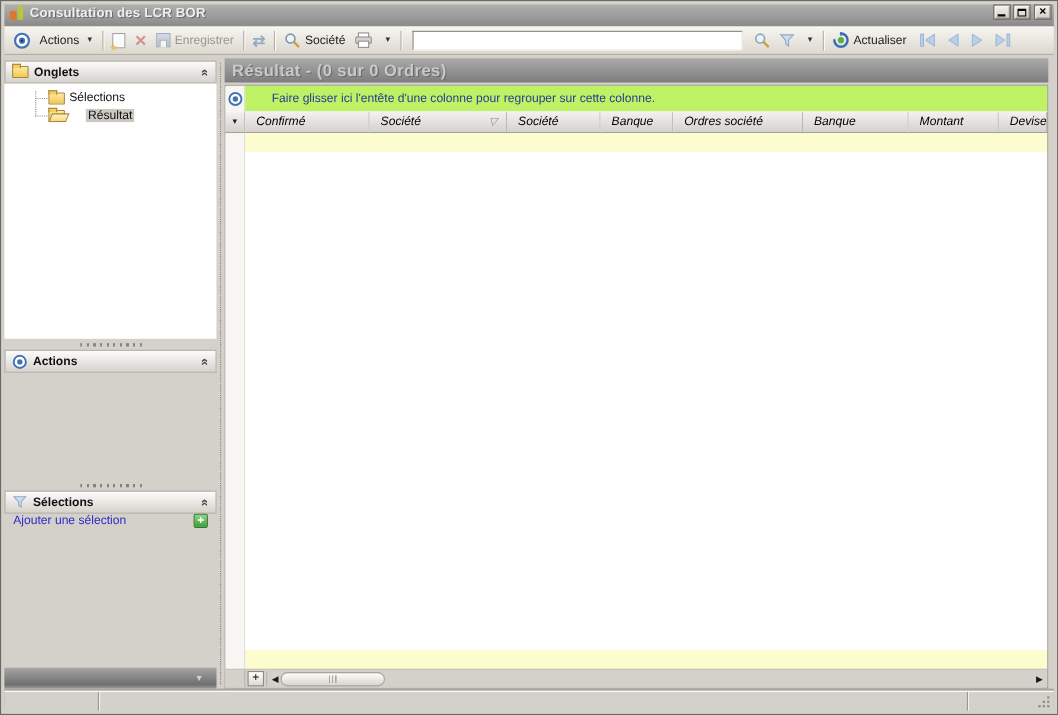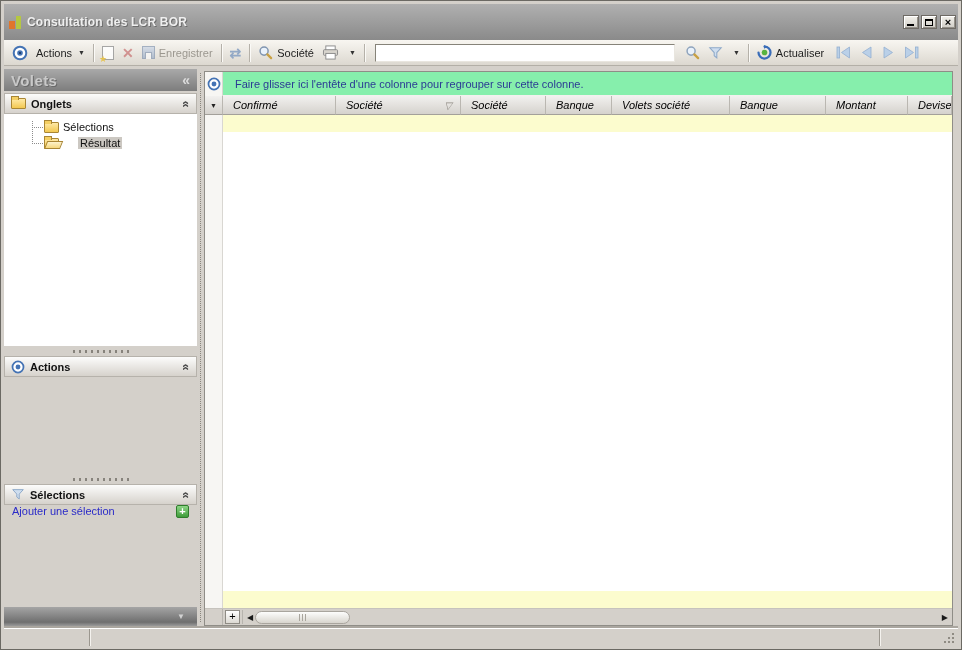--- a/index.html
+++ b/index.html
@@ -3,21 +3,21 @@
 <meta charset="utf-8">
 <style>
   * { box-sizing: border-box; margin: 0; padding: 0; }
   html,body { width:962px; height:650px; }
   body { font-family:"Liberation Sans", sans-serif; background:#d4d0ca; }
 
   .window { width:962px; height:650px; border:1px solid #6b6963; background:#d4d0ca;
             padding:3px; display:flex; flex-direction:column; }
 
   
-  .titlebar { height:36px; flex:none; display:flex; align-items:center;
+  .titlebar { height:20px; flex:none; display:flex; align-items:flex-start;
               background:linear-gradient(#b0b0b0,#8a8a8a); padding:0 2px; }
   .appicon { width:15px; height:15px; position:relative; margin:0 4px 0 2px; flex:none; }
   .appicon::before { content:""; position:absolute; left:1px; bottom:1px; width:6px; height:8px; background:#e0762b; }
   .appicon::after  { content:""; position:absolute; right:2px; bottom:1px; width:5px; height:13px; background:#b5c741; }
   .title-text { flex:1; font-size:12px; font-weight:bold; color:#efefef; text-shadow:1px 1px 0 #6c6c6c; letter-spacing:.2px; }
   .winbtn { width:16px; height:14px; flex:none; margin-left:2px; position:relative;
             background:linear-gradient(#f4f2ec,#cfccc5); border:1px solid #6e6a64;
             box-shadow:inset 1px 1px 0 #ffffff, inset -1px -1px 0 #938f88;
             display:flex; align-items:center; justify-content:center;
             font-size:11px; font-weight:bold; color:#000; line-height:10px; }
@@ -84,22 +84,22 @@
   .vsplit { width:7px; flex:none; position:relative; background:#d4d0ca; }
   .vsplit::before { content:""; position:absolute; left:3px; top:4px; bottom:4px; border-left:1px dotted #8a867e; }
 
   
   .mainpanel { flex:1; display:flex; flex-direction:column; margin-right:5px; min-width:0; min-height:0; }
   .grid { flex:1; margin-top:2px; border:1px solid #8f8d87; background:#fff; display:flex; flex-direction:column; min-height:0; }
   .grow { display:flex; flex:none; min-width:0; }
   .ind-cell { width:18px; flex:none; background:#f7f6f3; border-right:1px solid #d9d7d2;
               display:flex; align-items:flex-start; justify-content:center; }
   .groupby-row { height:24px; }
-  .groupby-bar { flex:1; background:#86efac; color:#2b3a94; font-size:11px; display:flex; align-items:center;
-                 padding-left:12px; border-bottom:1px solid #f2f1ee; white-space:nowrap; overflow:hidden; }
+  .groupby-bar { flex:1; background:#bef264; color:#2b3a94; font-size:11px; display:flex; align-items:center;
+                 padding-left:24px; border-bottom:1px solid #f2f1ee; white-space:nowrap; overflow:hidden; }
   .header-row { height:19px;font-style:italic; }
   .hdr-cell { flex:none; background:linear-gradient(#f2f1ef,#d5d2cd); border-right:1px solid #bab7b1;
               border-bottom:1px solid #a3a09a; font-size:11px; color:#000; line-height:17px;
               padding-left:10px; white-space:nowrap; overflow:hidden; display:flex; align-items:center; }
   .hdr-cell.last { flex:1; }
   .hdr-ind { width:18px; flex:none; background:linear-gradient(#f2f1ef,#d5d2cd); border-right:1px solid #bab7b1;
              border-bottom:1px solid #a3a09a; display:flex; align-items:center; justify-content:center; }
   .hdr-ind .dd { font-size:7px; color:#222; }
   .sortglyph { margin-left:auto; margin-right:8px; font-size:10px; color:#8f8b84; }
   .yellow-row { height:17px; }
@@ -252,24 +252,20 @@
             <path d="M1.5 1 v11 L9.5 6.5 z" fill="#bad0e8" stroke="#93afd0" stroke-width="0.8"></path>
             <rect x="11.4" y="1" width="2.6" height="11" fill="#bad0e8" stroke="#93afd0" stroke-width="0.8"></rect>
           </svg>
       </span>
     </div>
   </div>
 
   <div class="content">
 
     <div class="sidebar">
-      <div class="panel-title">
-        <span class="big-label">Volets</span>
-        <span class="collapse">«</span>
-      </div>
       <div class="gap2"></div>
       <div class="section-hdr">
         <span class="folder"></span>
         <span class="lbl">Onglets</span>
         <span class="chev">«</span>
       </div>
       <div class="tree-box">
         <div class="tree">
           <div class="tree-item">
             <span class="folder"></span>
@@ -313,20 +309,23 @@
       </div>
       <div class="side-fill"></div>
       <div class="side-footer">
         <span class="arrow">▼</span>
       </div>
     </div>
 
     <div class="vsplit"></div>
 
     <div class="mainpanel">
+      <div class="panel-title">
+        <span class="big-label">Résultat - (0 sur 0 Ordres)</span>
+      </div>
 
       <div class="grid">
 
         <div class="grow groupby-row">
           <div class="ind-cell" style="align-items:center;">
             <span>
               <svg width="14" height="14" viewBox="0 0 16 16">
                   <circle cx="8" cy="8" r="6.3" fill="#fff" stroke="#4473b4" stroke-width="2"></circle>
                   <circle cx="8" cy="8" r="2.8" fill="#4473b4"></circle>
                 </svg>
@@ -339,21 +338,21 @@
           <div class="hdr-ind">
             <span class="dd">▼</span>
           </div>
           <div class="hdr-cell" style="width:113px;">Confirmé</div>
           <div class="hdr-cell" style="width:125px;">
             <span>Société</span>
             <span class="sortglyph">▽</span>
           </div>
           <div class="hdr-cell" style="width:85px;">Société</div>
           <div class="hdr-cell" style="width:66px;">Banque</div>
-          <div class="hdr-cell" style="width:118px;">Volets société</div>
+          <div class="hdr-cell" style="width:118px;">Ordres société</div>
           <div class="hdr-cell" style="width:96px;">Banque</div>
           <div class="hdr-cell" style="width:82px;">Montant</div>
           <div class="hdr-cell last">Devise</div>
         </div>
 
         <div class="grow yellow-row">
           <div class="ind-cell"></div>
           <div class="yellow-fill"></div>
         </div>
 

